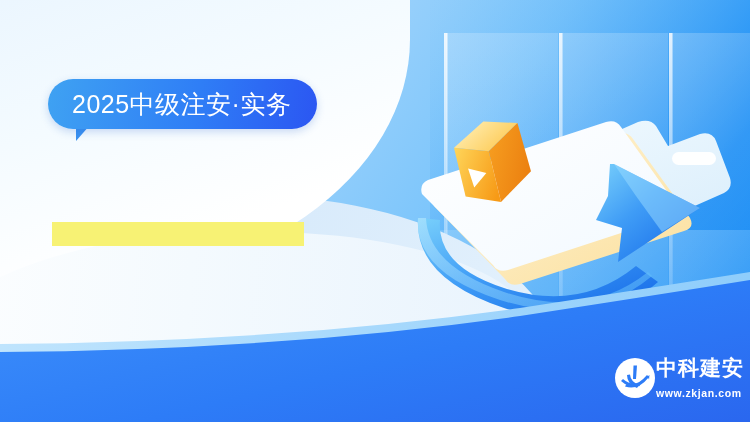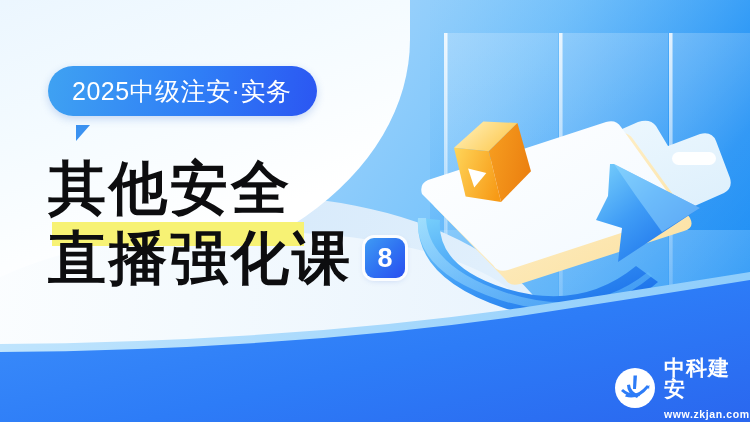--- a/index.html
+++ b/index.html
@@ -66,21 +66,21 @@
     background: #f7f274;
   }
 
   
   .footer-band { position: absolute; left: 0; bottom: 0; width: 750px; height: 150px; }
 
   
   .pill {
     position: absolute;
     left: 48px;
-    top: 66px;
+    top: 79px;
     height: 50px;
     padding: 0 26px 0 24px;
     display: flex;
     align-items: center;
     border-radius: 25px;
     background: linear-gradient(100deg, #3fa2f2 0%, #2f7ef6 55%, #2b56f2 100%);
     box-shadow: 0 3px 9px rgba(30,90,200,0.22);
   }
   .pill-text {
     color: #ffffff;
@@ -137,21 +137,21 @@
   
   .art { position: absolute; left: 400px; top: 100px; width: 350px; height: 260px; }
 
   
   .logo {
     position: absolute;
     left: 614px;
     top: 357px;
     display: flex;
     align-items: center;
-    gap: 8px;
+    gap: 0;
   }
   .logo-mark { width: 42px; height: 42px; flex: none; }
   .logo-txt { display: flex; flex-direction: column; line-height: 1; }
   .logo-name {
     color: #ffffff;
     font-size: 21px;
     font-weight: 700;
     letter-spacing: 1px;
     font-family: "Liberation Sans", sans-serif;
   }
@@ -276,27 +276,20 @@
     <path d="M0 72 Q280 70 520 36 Q650 16 750 0 L750 150 L0 150 Z" fill="url(#fbl)"></path>
     <path d="M0 80 Q280 78 520 44 Q650 24 750 8 L750 150 L0 150 Z" fill="url(#fb)"></path>
   </svg>
 
   <div class="pill-tail"></div>
   <div class="pill">
     <span class="pill-text">2025中级注安·实务</span>
   </div>
 
   <div class="hl-bar"></div>
-  <div class="title-wrap">
-    <div class="tline">其他安全</div>
-    <div class="tline tline-2">
-      <span>直播强化课</span>
-      <span class="num-badge">8</span>
-    </div>
-  </div>
 
   <div class="logo">
     <svg class="logo-mark" viewBox="0 0 42 42">
       <circle cx="21" cy="21" r="20" fill="#ffffff"></circle>
       <path d="M19.5 8.5 L23 8.5 L22 22 L19 22 Z" fill="#2d7cf7"></path>
       <path d="M7 24 Q16 32 26 29 L24.5 26 Q16.5 28.5 9 22 Z" fill="#2d7cf7"></path>
       <path d="M13 18 Q13 27 23 31 L25 28 Q16.5 24.5 16 17.5 Z" fill="#2d7cf7"></path>
       <path d="M11 29.5 Q24 34 35 20 L33 18 Q23 30 12.5 27 Z" fill="#2d7cf7"></path>
       <path d="M33.5 19.5 L35.5 18 L35 22.5 Z" fill="#2d7cf7"></path>
     </svg>

